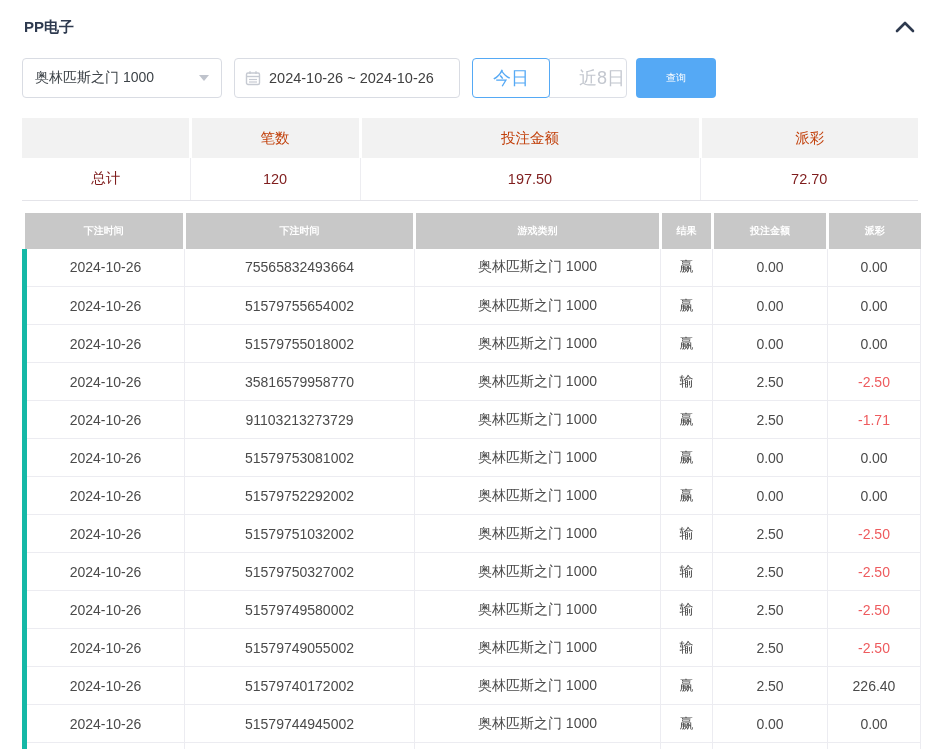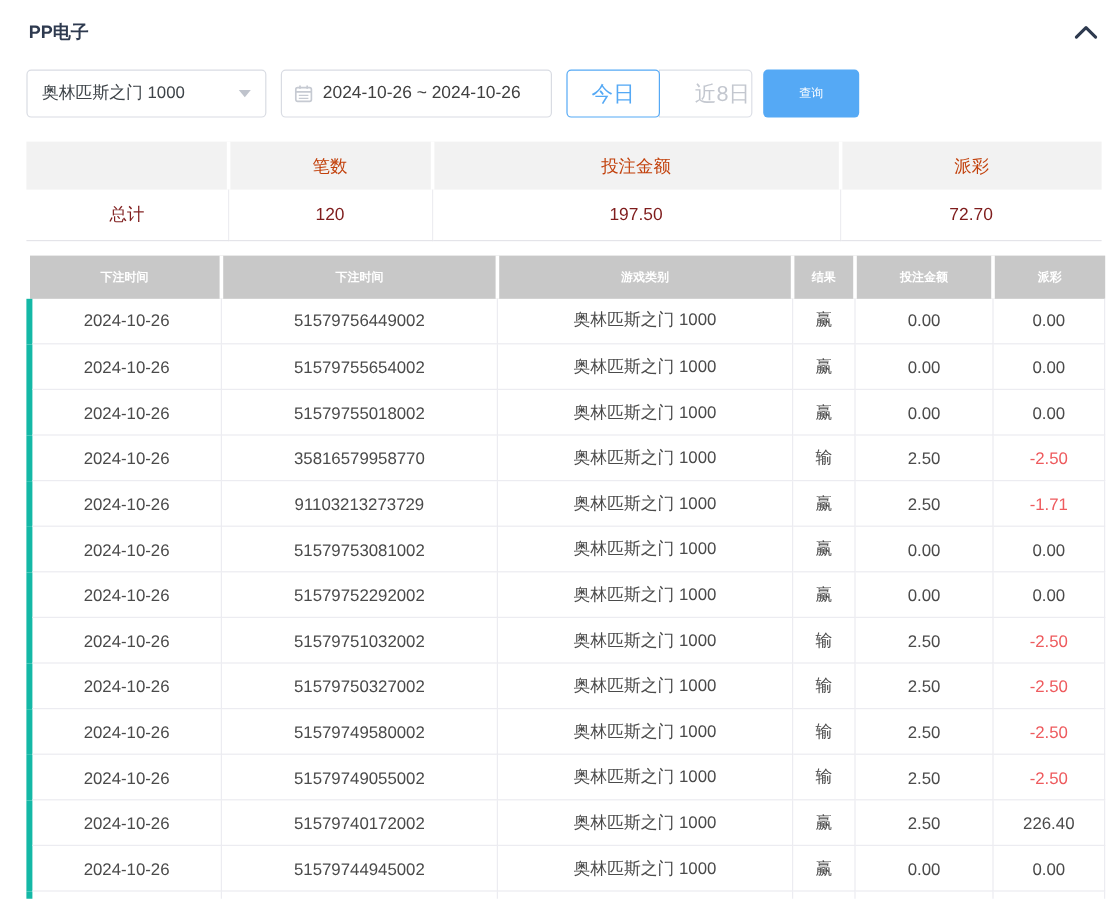--- a/index.html
+++ b/index.html
@@ -229,21 +229,21 @@
         <th>下注时间</th>
         <th>游戏类别</th>
         <th>结果</th>
         <th>投注金额</th>
         <th>派彩</th>
       </tr>
     </thead>
     <tbody>
         <tr>
           <td>2024-10-26</td>
-          <td>51579756449002</td>
+          <td>75565832493664</td>
           <td>奥林匹斯之门 1000</td>
           <td>赢</td>
           <td>0.00</td>
           <td>0.00</td>
         </tr>
         <tr>
           <td>2024-10-26</td>
           <td>51579755654002</td>
           <td>奥林匹斯之门 1000</td>
           <td>赢</td>

